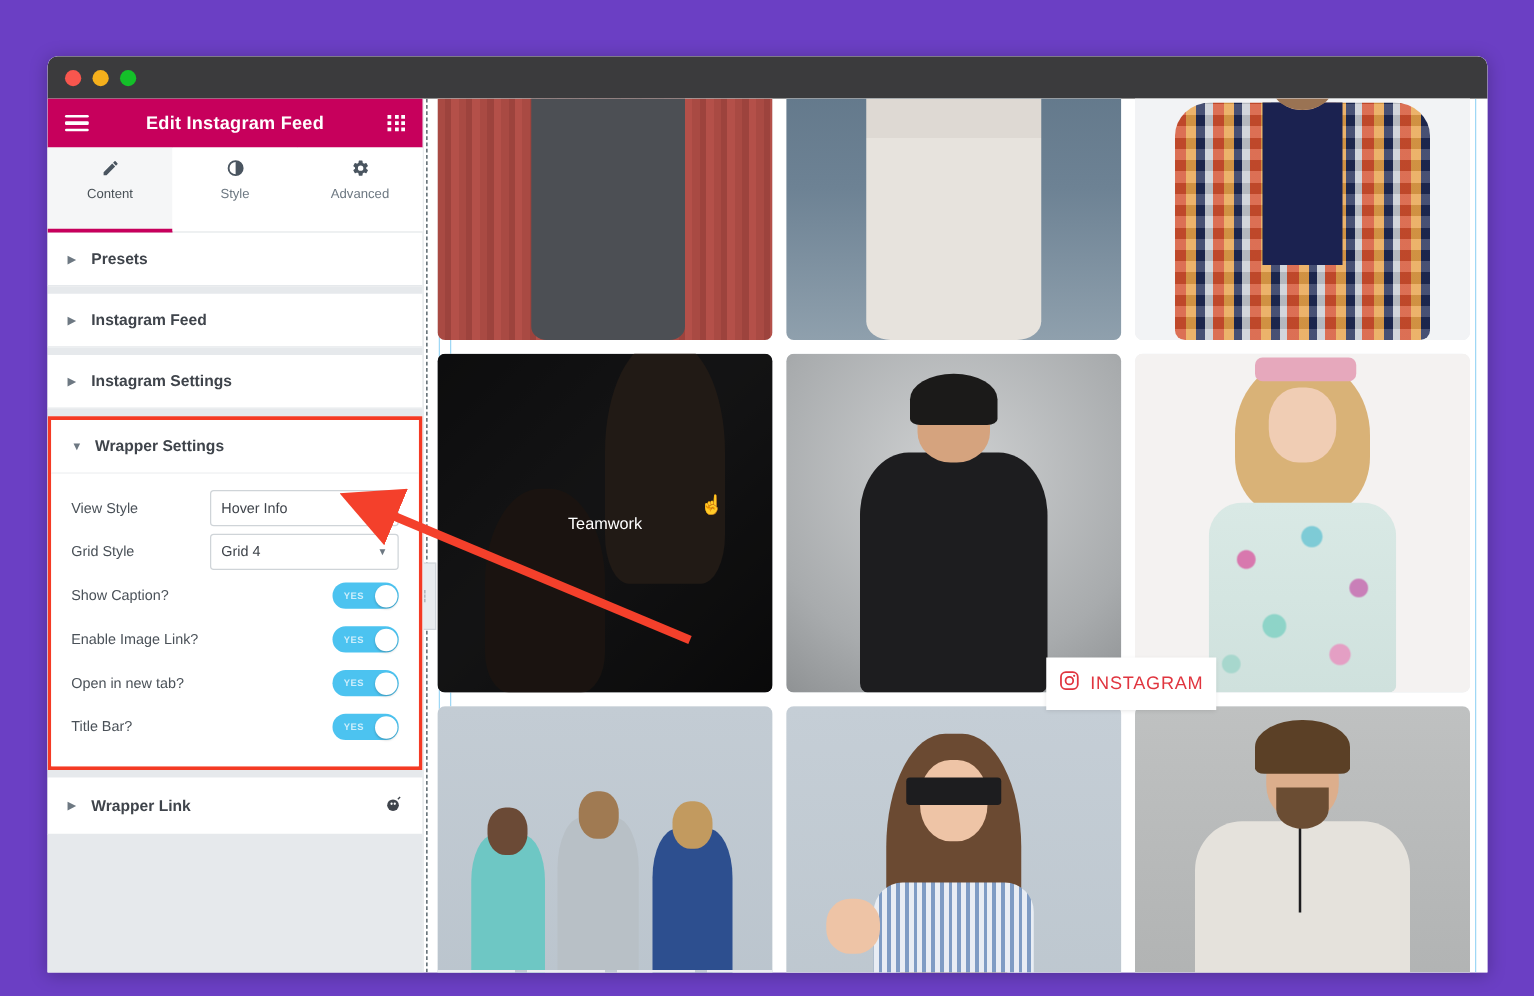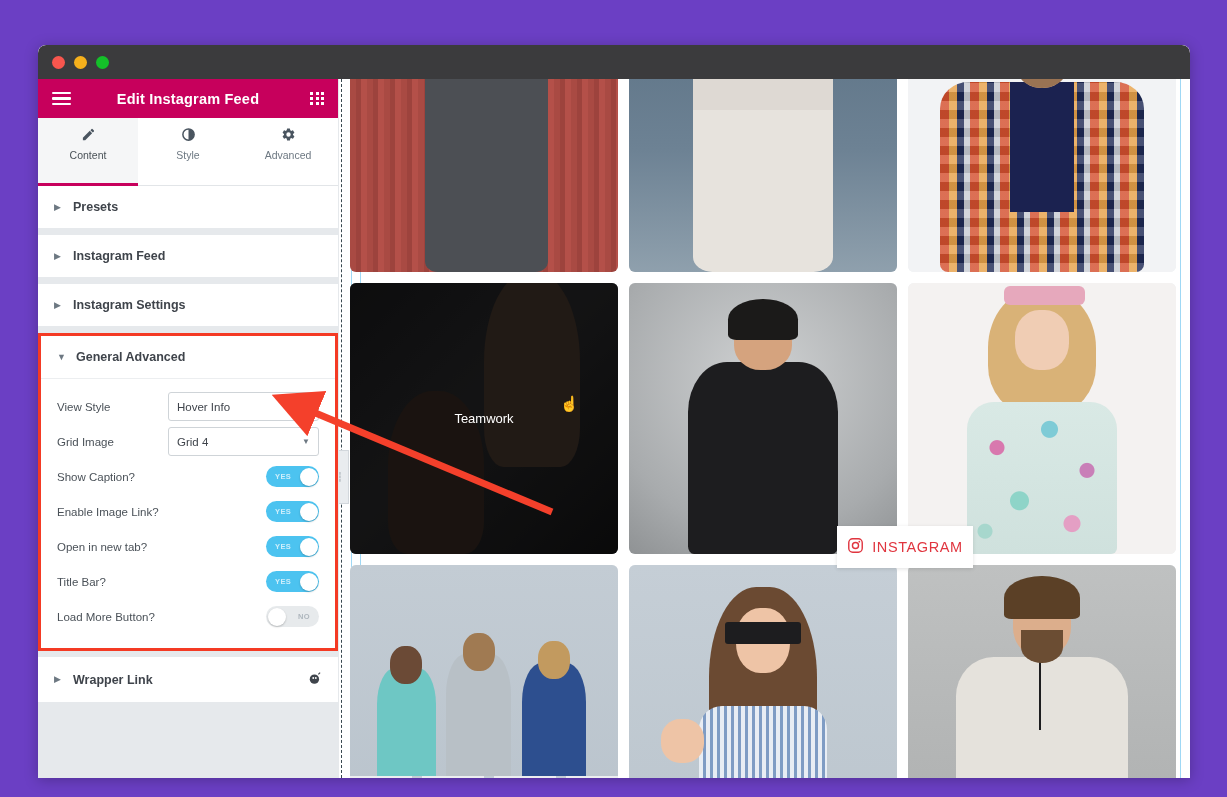--- a/index.html
+++ b/index.html
@@ -289,35 +289,35 @@
           </div>
 
           <div class="section">
             <span class="arrow">▶</span>
             <span class="sec-title">Instagram Settings</span>
           </div>
 
           <div class="hl-wrap">
             <div class="section">
               <span class="arrow">▼</span>
-              <span class="sec-title">General Advanced</span>
+              <span class="sec-title">Wrapper Settings</span>
             </div>
 
             <div class="fields">
 
               <div class="field">
                 <span class="flabel">View Style</span>
                 <div class="select">
                   <span>Hover Info</span>
                   <span class="caret">▼</span>
                 </div>
               </div>
 
               <div class="field">
-                <span class="flabel">Grid Image</span>
+                <span class="flabel">Grid Style</span>
                 <div class="select">
                   <span>Grid 4</span>
                   <span class="caret">▼</span>
                 </div>
               </div>
 
               <div class="field">
                 <span class="flabel">Show Caption?</span>
                 <div class="toggle on">
                   <span class="tl">YES</span>
@@ -343,27 +343,20 @@
 
               <div class="field">
                 <span class="flabel">Title Bar?</span>
                 <div class="toggle on">
                   <span class="tl">YES</span>
                   <span class="knob"></span>
                 </div>
               </div>
 
 
-              <div class="field">
-                <span class="flabel">Load More Button?</span>
-                <div class="toggle off">
-                  <span class="tl">NO</span>
-                  <span class="knob"></span>
-                </div>
-              </div>
 
             </div>
           </div>
 
           <div class="section">
             <span class="arrow">▶</span>
             <span class="sec-title">Wrapper Link</span>
             <span class="sec-icon">
               <svg width="14" height="14" viewBox="0 0 24 24" fill="#3f444b">
                   <circle cx="11" cy="14" r="8"></circle>

